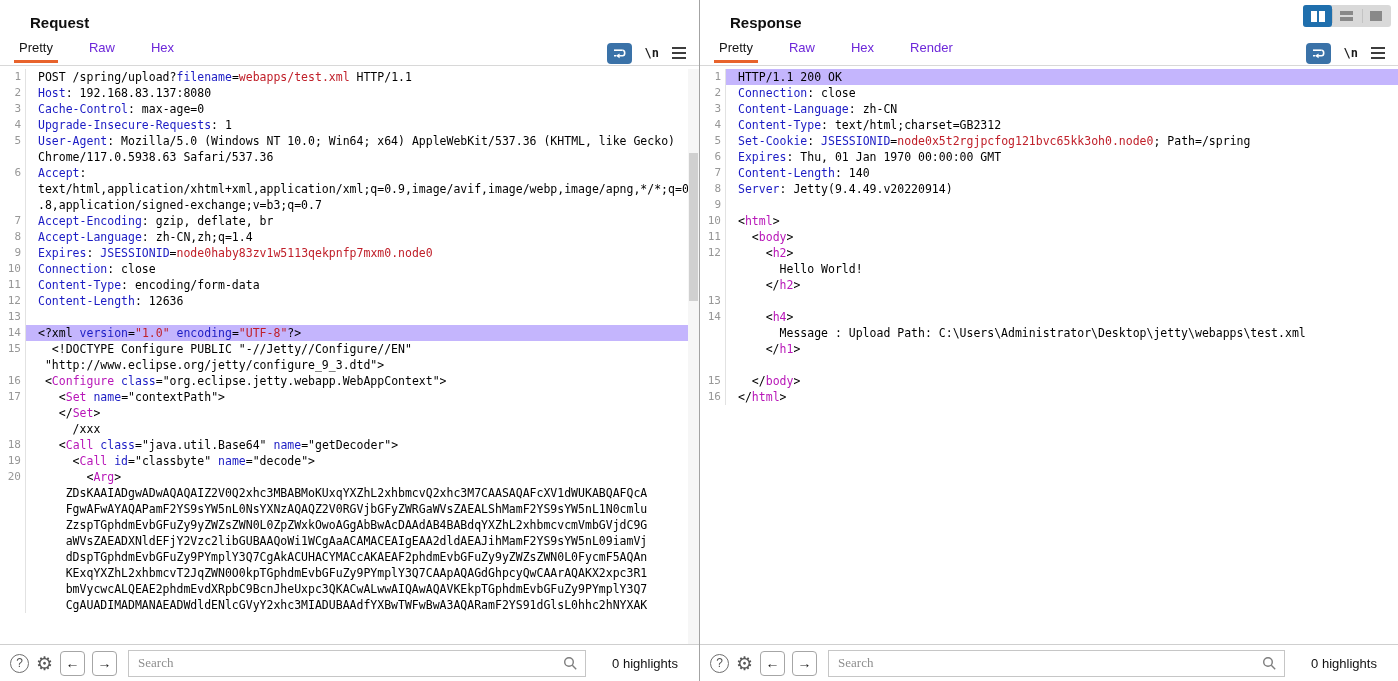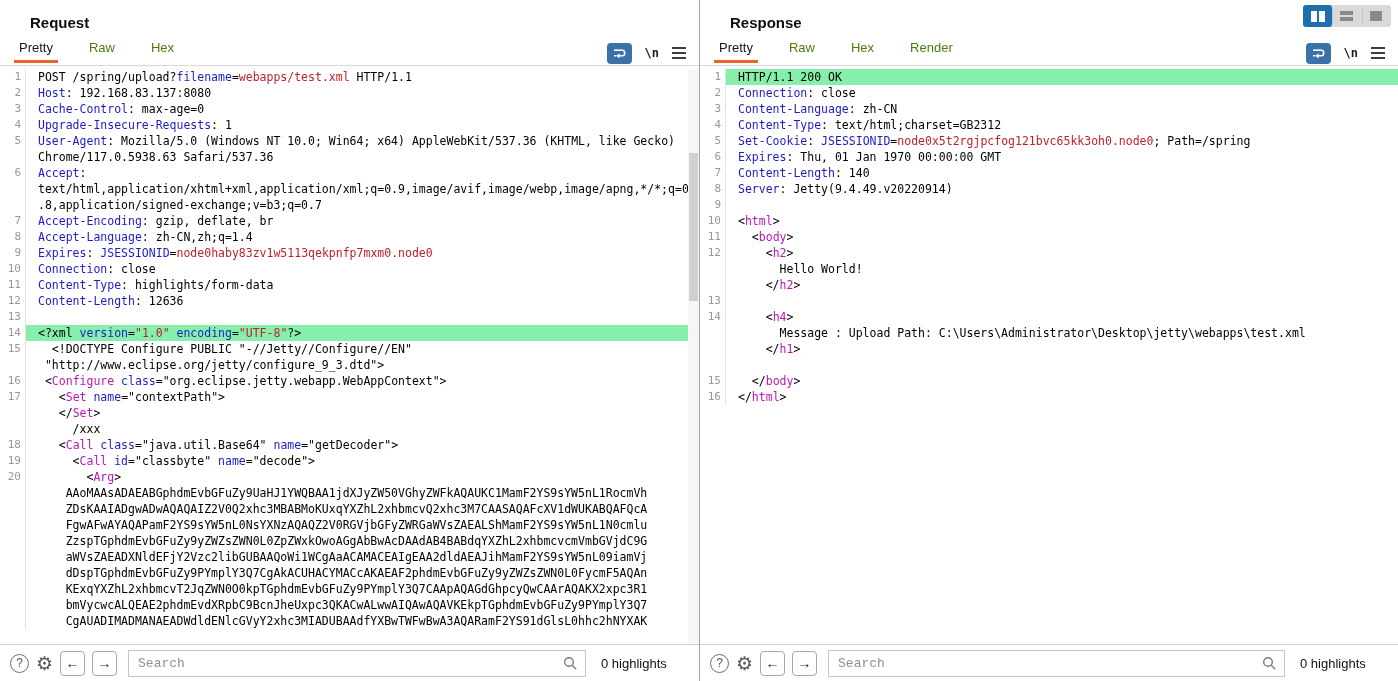--- a/index.html
+++ b/index.html
@@ -6,21 +6,21 @@
   body{width:1398px;height:681px;position:relative;background:#fff;overflow:hidden;
        font-family:"Liberation Sans",sans-serif;-webkit-font-smoothing:antialiased}
   .panel{position:absolute;top:0;height:681px;background:#fff;box-sizing:border-box}
   #request-panel{left:0;width:699px}
   #response-panel{left:699px;width:699px;border-left:1px solid #a3a3a3}
 
   .panel-title{position:absolute;left:30px;top:14px;font-size:15px;font-weight:bold;color:#0f0f0f}
 
   .tabbar{position:absolute;left:0;right:0;top:40px;height:26px;border-bottom:1px solid #d8d8d8;
           display:flex;align-items:flex-start;padding-left:14px;box-sizing:border-box}
-  .tab{font-size:13px;color:#4d7c0f;padding:0 5px 7px;margin-right:26px;position:relative}
+  .tab{font-size:13px;color:#6d28d9;padding:0 5px 7px;margin-right:26px;position:relative}
   .tab.active{color:#141414}
   .tab.active::after{content:"";position:absolute;left:0;right:0;bottom:-1px;height:3px;background:#e8632c}
 
   .editor-icons{position:absolute;top:41px;right:13px;height:24px;display:flex;align-items:center;gap:13px}
   .wrapbtn{width:25px;height:21px;background:#3a72a8;border-radius:4px;display:flex;align-items:center;justify-content:center}
   .nl{font-family:"DejaVu Sans Mono",monospace;font-size:12px;font-weight:bold;color:#1a1a1a}
   .burger{display:flex;flex-direction:column;gap:3px;padding:2px 0}
   .burger i{display:block;width:14px;height:2px;background:#3d3d3d}
 
   .layout-switcher{position:absolute;top:5px;right:7px;width:88px;height:22px;background:#d9d9d9;border-radius:3px;display:flex}
@@ -34,39 +34,39 @@
   .ic-rows i{display:block;width:13px;height:4px;background:#898989}
   .ic-single i{display:block;width:12px;height:10px;background:#898989}
 
   .content{position:absolute;left:0;right:0;top:69px;bottom:37px;overflow:hidden;
            font-family:"DejaVu Sans Mono",monospace;font-size:11.5px;line-height:16px;color:#000}
   .rowswrap{position:absolute;left:0;top:0;bottom:0;right:0}
   #request-panel .rowswrap{right:11px}
   .row{display:flex;height:16px}
   .ln{flex:none;width:21px;text-align:right;padding-right:4px;color:#979797;font-size:11px}
   .code{flex:1;min-width:0;border-left:1px solid #e2e2e2;padding-left:12px;white-space:pre;overflow:hidden}
-  .row.hl .code{background:#86efac}
+  .row.hl .code{background:#c4b5fd}
   .c-p{color:#000}.c-h{color:#1c1cc4}.c-a{color:#1c1cc4}.c-r{color:#c0202a}.c-t{color:#b817b8}
 
   .vscroll{position:absolute;right:0;top:0;bottom:0;width:11px;background:#f6f6f6}
   .vthumb{position:absolute;right:1px;top:84px;height:148px;width:9px;background:#d0d0d0}
 
   .bottombar{position:absolute;left:0;right:0;bottom:0;height:37px;border-top:1px solid #cfcfcf;background:#fff;
              display:flex;align-items:center;padding:0 10px;box-sizing:border-box;gap:7px}
   .help{width:19px;height:19px;border:1.5px solid #6f6f6f;border-radius:50%;color:#565656;font-size:12px;
         display:flex;align-items:center;justify-content:center;box-sizing:border-box;flex:none}
   .gear{font-size:19px;color:#585858;line-height:1;flex:none}
   .navbtn{width:25px;height:25px;border:1px solid #a6a6a6;border-radius:4px;display:flex;align-items:center;
           justify-content:center;font-size:14px;color:#1a1a1a;background:#fff;flex:none;box-sizing:border-box}
   .searchwrap{flex:1;position:relative;height:27px;margin-left:4px}
   .searchwrap input{width:100%;height:100%;box-sizing:border-box;border:1px solid #c6c6c6;background:#fff;
-          padding:0 30px 0 9px;font-size:13px;font-family:Liberation Mono, monospace;color:#222;outline:none}
+          padding:0 30px 0 9px;font-size:13px;font-family:Liberation Serif, serif;color:#222;outline:none}
   .searchwrap input::placeholder{color:#8f8f8f}
   .mag{position:absolute;right:8px;top:6px}
-  .hlcount{flex:none;font-size:13px;color:#101010;margin-left:8px;min-width:88px;text-align:left;white-space:nowrap}
+  .hlcount{flex:none;font-size:13px;color:#101010;margin-left:8px;min-width:88px;text-align:center;white-space:nowrap}
 </style>
 </head>
 <body>
 
 <div class="panel" id="request-panel">
   <div class="panel-title">Request</div>
 
   <div class="tabbar">
       <div class="tab active">Pretty</div>
       <div class="tab">Raw</div>
@@ -139,21 +139,21 @@
         <div class="row">
           <span class="ln">9</span>
           <span class="code"><span class="c-h">Expires</span><span class="c-p">: </span><span class="c-a">JSESSIONID</span><span class="c-p">=</span><span class="c-r">node0haby83zv1w5113qekpnfp7mxm0.node0</span></span>
         </div>
         <div class="row">
           <span class="ln">10</span>
           <span class="code"><span class="c-h">Connection</span><span class="c-p">: close</span></span>
         </div>
         <div class="row">
           <span class="ln">11</span>
-          <span class="code"><span class="c-h">Content-Type</span><span class="c-p">: highlights/form-data</span></span>
+          <span class="code"><span class="c-h">Content-Type</span><span class="c-p">: encoding/form-data</span></span>
         </div>
         <div class="row">
           <span class="ln">12</span>
           <span class="code"><span class="c-h">Content-Length</span><span class="c-p">: 12636</span></span>
         </div>
         <div class="row">
           <span class="ln">13</span>
           <span class="code"></span>
         </div>
         <div class="row hl">
@@ -188,24 +188,20 @@
           <span class="ln">18</span>
           <span class="code"><span class="c-p">   &lt;</span><span class="c-t">Call</span><span class="c-p"> </span><span class="c-a">class</span><span class="c-p">="java.util.Base64" </span><span class="c-a">name</span><span class="c-p">="getDecoder"&gt;</span></span>
         </div>
         <div class="row">
           <span class="ln">19</span>
           <span class="code"><span class="c-p">     &lt;</span><span class="c-t">Call</span><span class="c-p"> </span><span class="c-a">id</span><span class="c-p">="classbyte" </span><span class="c-a">name</span><span class="c-p">="decode"&gt;</span></span>
         </div>
         <div class="row">
           <span class="ln">20</span>
           <span class="code"><span class="c-p">       &lt;</span><span class="c-t">Arg</span><span class="c-p">&gt;</span></span>
-        </div>
-        <div class="row">
-          <span class="ln"></span>
-          <span class="code"><span class="c-p">    AAoMAAsADAEABGphdmEvbGFuZy9UaHJ1YWQBAA1jdXJyZW50VGhyZWFkAQAUKC1MamF2YS9sYW5nL1RocmVh</span></span>
         </div>
         <div class="row">
           <span class="ln"></span>
           <span class="code"><span class="c-p">    ZDsKAAIADgwADwAQAQAIZ2V0Q2xhc3MBABMoKUxqYXZhL2xhbmcvQ2xhc3M7CAASAQAFcXV1dWUKABQAFQcA</span></span>
         </div>
         <div class="row">
           <span class="ln"></span>
           <span class="code"><span class="c-p">    FgwAFwAYAQAPamF2YS9sYW5nL0NsYXNzAQAQZ2V0RGVjbGFyZWRGaWVsZAEALShMamF2YS9sYW5nL1N0cmlu</span></span>
         </div>
         <div class="row">

